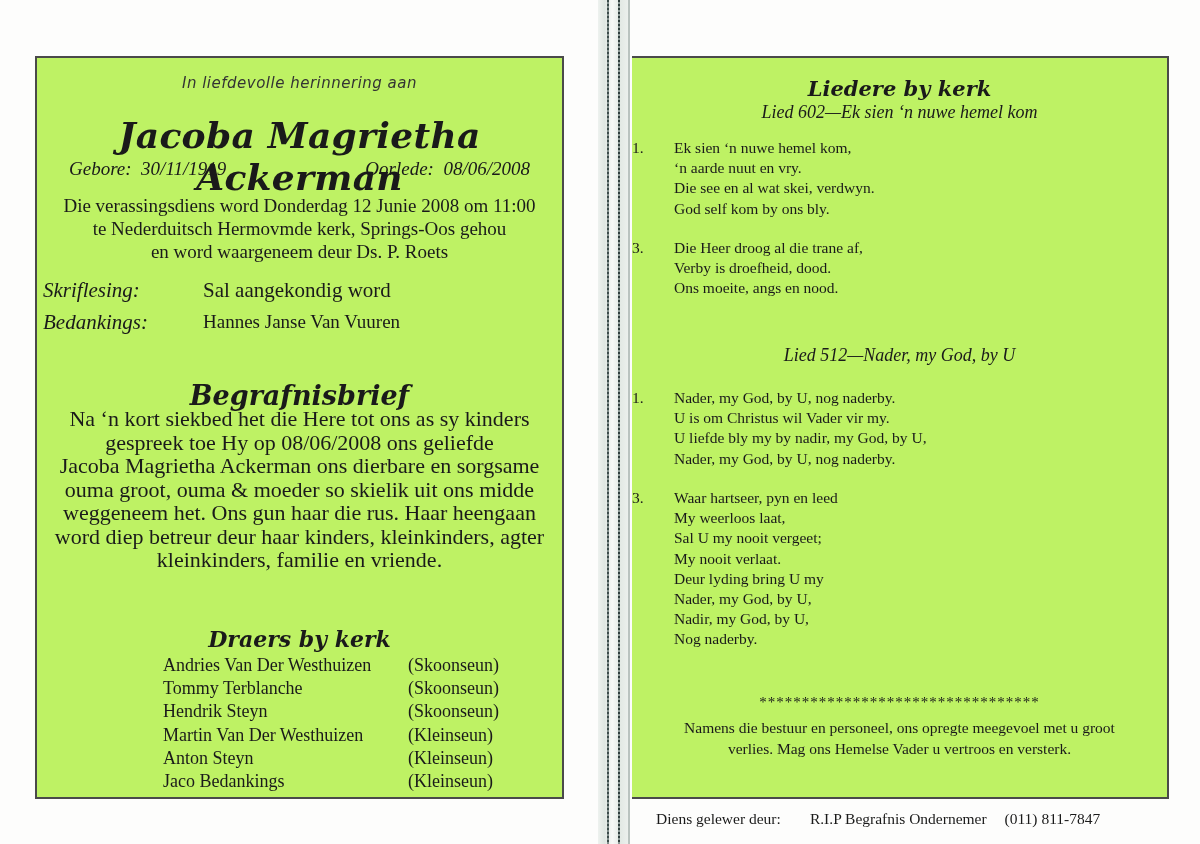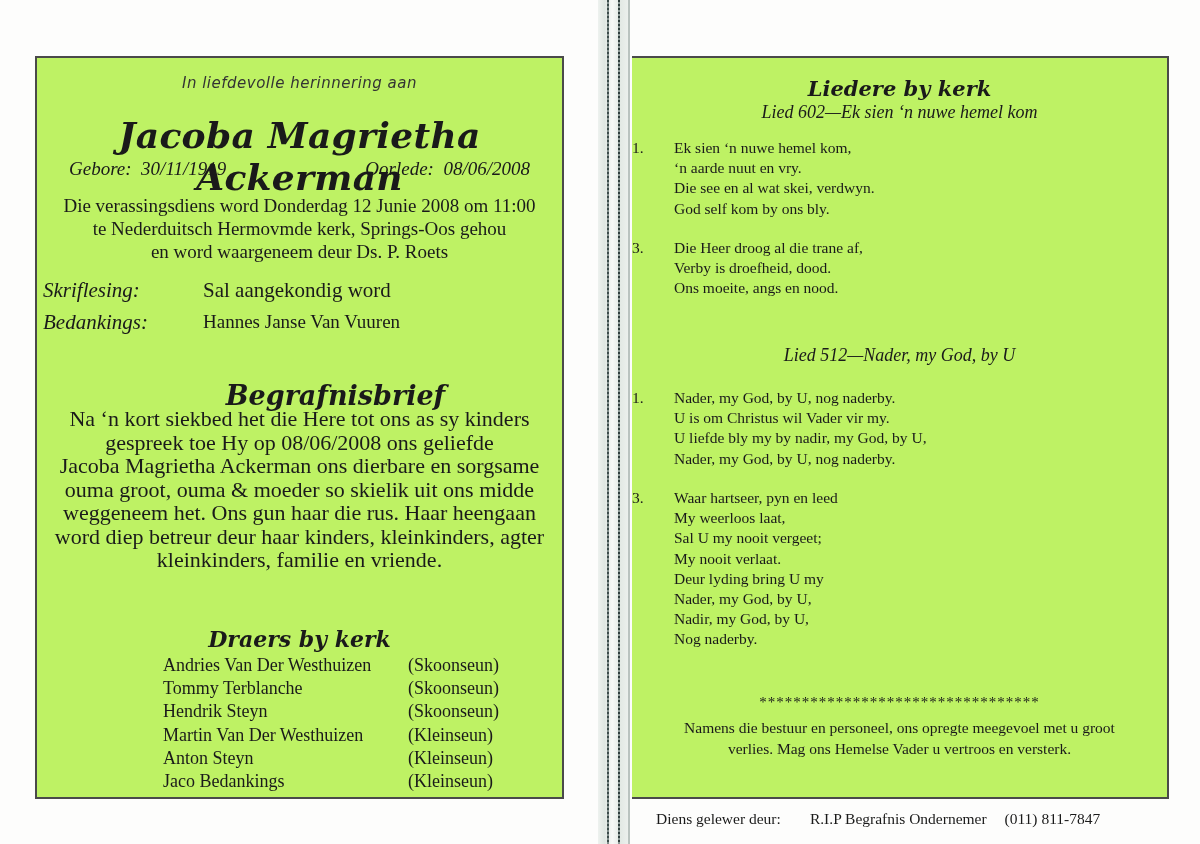--- a/index.html
+++ b/index.html
@@ -34,21 +34,21 @@
   #born { top:100px; left:32px; font-size:19px; font-style:italic; }
   #died { top:100px; right:32px; font-size:19px; font-style:italic; }
   #service { top:136px; left:0; width:100%; font-size:19px; line-height:23px; }
   .kv { left:6px; font-size:21px; }
   .kv .k { position:absolute; left:0; font-style:italic; white-space:nowrap; }
   .kv .v { position:absolute; left:160px; white-space:nowrap; }
   #kv-skrif { top:220px; }
   #kv-bedank { top:252px; font-size:19px; }
   #kv-bedank .k { font-size:21px; }
   #kv-bedank .v { top:1px; }
-  #begr-title { top:310px; left:0; width:100%; font-size:27px; font-weight:bold;padding-left:36px; }
+  #begr-title { top:310px; left:0; width:100%; font-size:27px; font-weight:bold; }
   #begr-body { top:349px; left:0; width:100%; font-size:22px; line-height:23.5px; }
   #draers-title { top:556px; left:0; width:100%; font-size:22px; font-weight:bold;text-align:center; }
   #bearers { top:596px; left:126px; font-size:18px; line-height:23.2px; }
   .bearer { position:relative; height:23.2px; width:360px; white-space:nowrap; }
   .bearer .rel { position:absolute; left:245px; top:0; }
 
   
   #liedere-title { top:6px; left:0; width:100%; font-size:21px; font-weight:bold; }
   .song-title { left:0; width:100%; font-size:18px; font-style:italic; }
   #song1-title { top:44px; }

